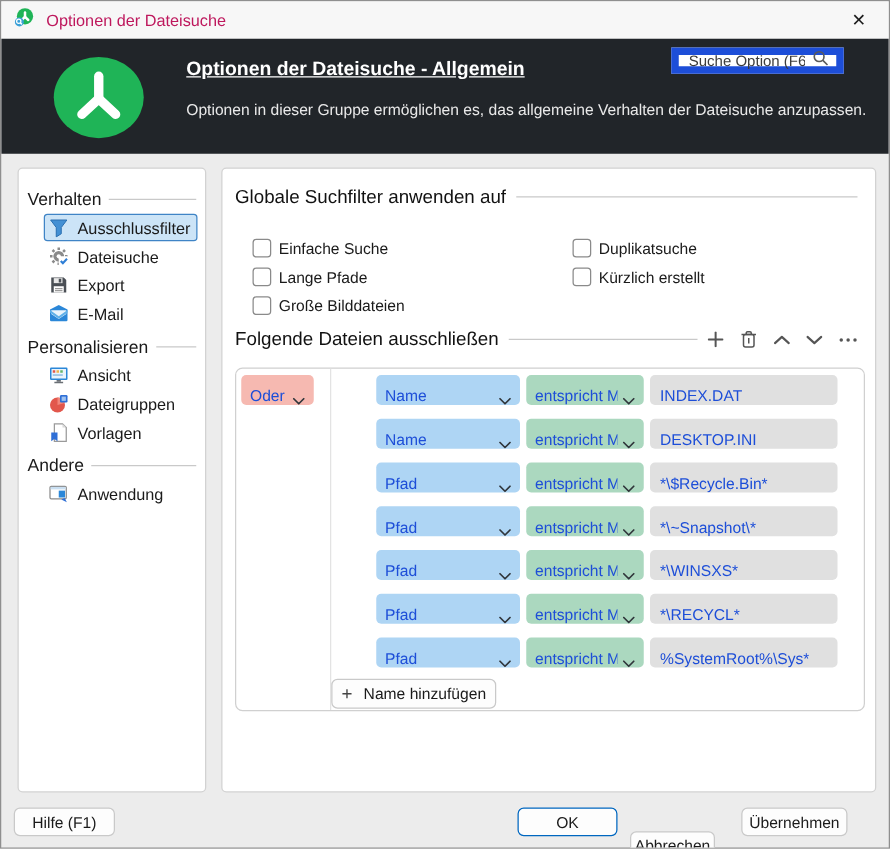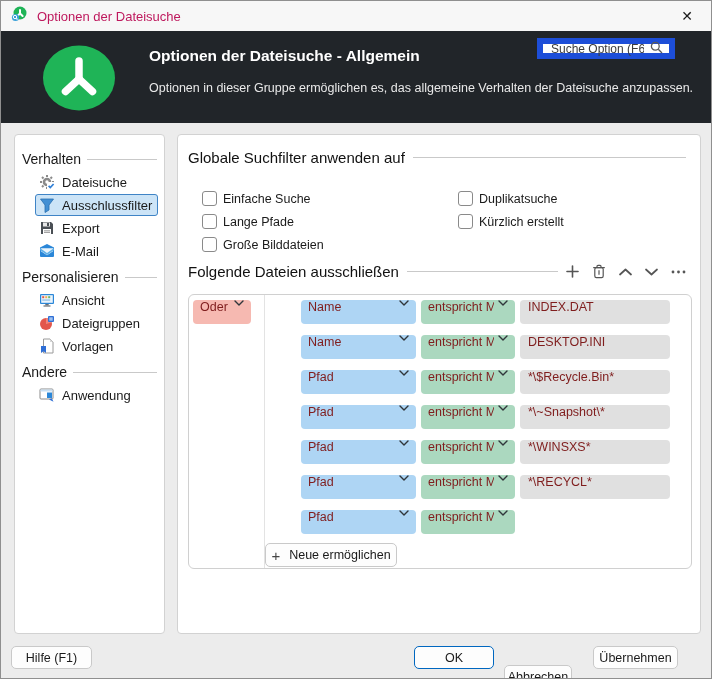--- a/index.html
+++ b/index.html
@@ -9,21 +9,21 @@
     background:#ececec;border:1px solid #8f8f8f;overflow:hidden;
   }
   
   .titlebar{position:absolute;top:0;left:0;right:0;height:30px;background:#f7f7f7;
     display:flex;align-items:center;padding:0 10px;gap:9px;box-sizing:border-box;}
   .titlebar .t-text{font-size:13px;color:#be185d;}
   .close-btn{margin-left:auto;font-size:14px;color:#1a1a1a;width:28px;text-align:center;}
   
   .header{position:absolute;top:30px;left:0;right:0;height:92px;background:#212529;color:#fff;}
   .big-icon{position:absolute;left:41px;top:14px;}
-  .h-title{position:absolute;left:148px;top:16px;font-size:15.5px;font-weight:bold;}
+  .h-title{position:absolute;left:148px;top:16px;font-size:15.5px;font-weight:bold;text-decoration:underline;}
   .h-sub{position:absolute;left:148px;top:50px;font-size:12.5px;color:#e9e9e9;}
   .searchbox{position:absolute;right:36px;top:7px;width:138px;height:21px;background:#fff;
     border:6px solid #1d4ed8;display:flex;align-items:center;padding:0 6px;box-sizing:border-box;gap:4px;}
   .searchbox input{border:none;outline:none;flex:1;font-size:12px;color:#333;
     font-family:"Liberation Sans",sans-serif;background:transparent;min-width:0;}
   .searchbox input::placeholder{color:#3c3c3c;opacity:1;}
   
   .sidebar{position:absolute;left:13px;top:133px;width:151px;height:500px;background:#fff;
     border:1px solid #d2d2d2;border-radius:4px;box-sizing:border-box;padding:9px 4px 0 7px;}
   .main{position:absolute;left:176px;top:133px;width:524px;height:500px;background:#fff;
@@ -46,22 +46,22 @@
   .cb-col{position:absolute;top:52px;}
   .cb-col1{left:24px;} .cb-col2{left:280px;}
   .cb-row{display:flex;align-items:center;gap:6px;height:23px;font-size:12.5px;color:#1a1a1a;}
   .cb-box{width:13px;height:13px;border:1px solid #8a8a8a;border-radius:3px;background:#fff;flex-shrink:0;}
   
   .filter-box{position:absolute;left:10px;top:159px;width:504px;height:275px;
     border:1px solid #d0d0d0;border-radius:6px;box-sizing:border-box;}
   .op-col{position:absolute;left:0;top:0;bottom:0;width:75px;border-right:1px solid #e3e3e3;}
   .rows{position:absolute;left:76px;top:5px;}
   .frow{display:flex;gap:5px;height:24px;margin-bottom:11px;}
-  .pill{height:24px;border-radius:4px;display:flex;align-items:flex-start;box-sizing:border-box;
-    padding:0 7px;font-size:12.5px;color:#7f1d1d;}
+  .pill{height:24px;border-radius:4px;display:flex;align-items:flex-end;box-sizing:border-box;
+    padding:0 7px;font-size:12.5px;color:#1d4ed8;}
   .pill .lbl{white-space:nowrap;overflow:hidden;}
   .pill .chev{margin-left:auto;flex-shrink:0;display:inline-flex;padding-left:4px;}
   .pill.blue{background:#aed5f4;width:115px;margin-left:36px;}
   .pill.green{background:#abd8bf;width:94px;}
   .pill.pink{background:#f6b9b1;position:absolute;left:4px;top:5px;width:58px;}
   .pill.val{background:#e0e0e0;width:150px;padding:0 8px;}
   .add-btn{position:absolute;left:76px;top:248px;width:130px;height:22px;background:#fdfdfd;
     border:1px solid #c9c9c9;border-radius:5px;display:flex;align-items:center;justify-content:center;
     gap:9px;font-size:12.5px;color:#1a1a1a;}
   .add-btn .plus{font-size:15px;color:#444;line-height:1;}
@@ -120,20 +120,29 @@
       </span>
     </div>
   </div>
 
   <div class="sidebar" id="sidebar">
   <div class="sb-group-header">
     <span>Verhalten</span>
     <span class="hline"></span>
   </div>
 
+  <div class="sb-item selected">
+    <span class="ico">
+          <svg width="16" height="16" viewBox="0 0 16 16">
+            <path d="M1.5 2h13L10 8v5l-4 2.5V8z" fill="#4390d4" stroke="#2a6fb0" stroke-width="0.8"></path>
+          </svg>
+        </span>
+    <span class="lbl">Ausschlussfilter</span>
+  </div>
+
   <div class="sb-item">
     <span class="ico">
           <svg width="16" height="16" viewBox="0 0 16 16">
             <g stroke="#8a8a8a" stroke-width="2">
               <line x1="8" y1="1" x2="8" y2="3"></line>
               <line x1="8" y1="13" x2="8" y2="15"></line>
               <line x1="1" y1="8" x2="3" y2="8"></line>
               <line x1="13" y1="8" x2="15" y2="8"></line>
               <line x1="3" y1="3" x2="4.5" y2="4.5"></line>
               <line x1="11.5" y1="11.5" x2="13" y2="13"></line>
@@ -142,29 +151,20 @@
             </g>
             <circle cx="8" cy="8" r="4.3" fill="#8a8a8a"></circle>
             <circle cx="8" cy="8" r="1.7" fill="#fff"></circle>
             <rect x="8" y="8" width="8" height="8" rx="1.5" fill="#fff"></rect>
             <path d="M9.6 11.8 l1.7 1.7 L14.6 10" stroke="#2f7fd6" stroke-width="1.7" fill="none"></path>
           </svg>
         </span>
     <span class="lbl">Dateisuche</span>
   </div>
 
-  <div class="sb-item selected">
-    <span class="ico">
-          <svg width="16" height="16" viewBox="0 0 16 16">
-            <path d="M1.5 2h13L10 8v5l-4 2.5V8z" fill="#4390d4" stroke="#2a6fb0" stroke-width="0.8"></path>
-          </svg>
-        </span>
-    <span class="lbl">Ausschlussfilter</span>
-  </div>
-
   <div class="sb-item">
     <span class="ico">
           <svg width="16" height="16" viewBox="0 0 16 16">
             <path d="M2 2h10l2 2v10H2z" fill="#4a4f55"></path>
             <rect x="4" y="2.5" width="7" height="4" fill="#e8e8e8"></rect>
             <rect x="8" y="3" width="2" height="3" fill="#4a4f55"></rect>
             <rect x="4" y="9" width="8" height="5" fill="#fff"></rect>
             <line x1="5" y1="10.8" x2="11" y2="10.8" stroke="#9a9a9a"></line>
             <line x1="5" y1="12.4" x2="11" y2="12.4" stroke="#9a9a9a"></line>
           </svg>
@@ -472,25 +472,28 @@
       </span>
     </div>
     <div class="pill green">
       <span class="lbl">entspricht Mus</span>
       <span class="chev">
         <svg width="10" height="6" viewBox="0 0 10 6" fill="none" stroke="#30363b" stroke-width="1.4" stroke-linecap="round" stroke-linejoin="round">
                   <polyline points="1,1 5,5 9,1"></polyline>
                 </svg>
       </span>
     </div>
+    <div class="pill val">
+      <span class="lbl">%SystemRoot%\Sys*</span>
+    </div>
   </div>
 </div>
       <div class="add-btn">
         <span class="plus">+</span>
-        <span>Neue ermöglichen</span>
+        <span>Name hinzufügen</span>
       </div>
     </div>
   </div>
 
   <div class="fbtn btn-help">Hilfe (F1)</div>
   <div class="fbtn btn-ok">OK</div>
   <div class="fbtn btn-cancel">Abbrechen</div>
   <div class="fbtn btn-apply">Übernehmen</div>
 
 </div>

